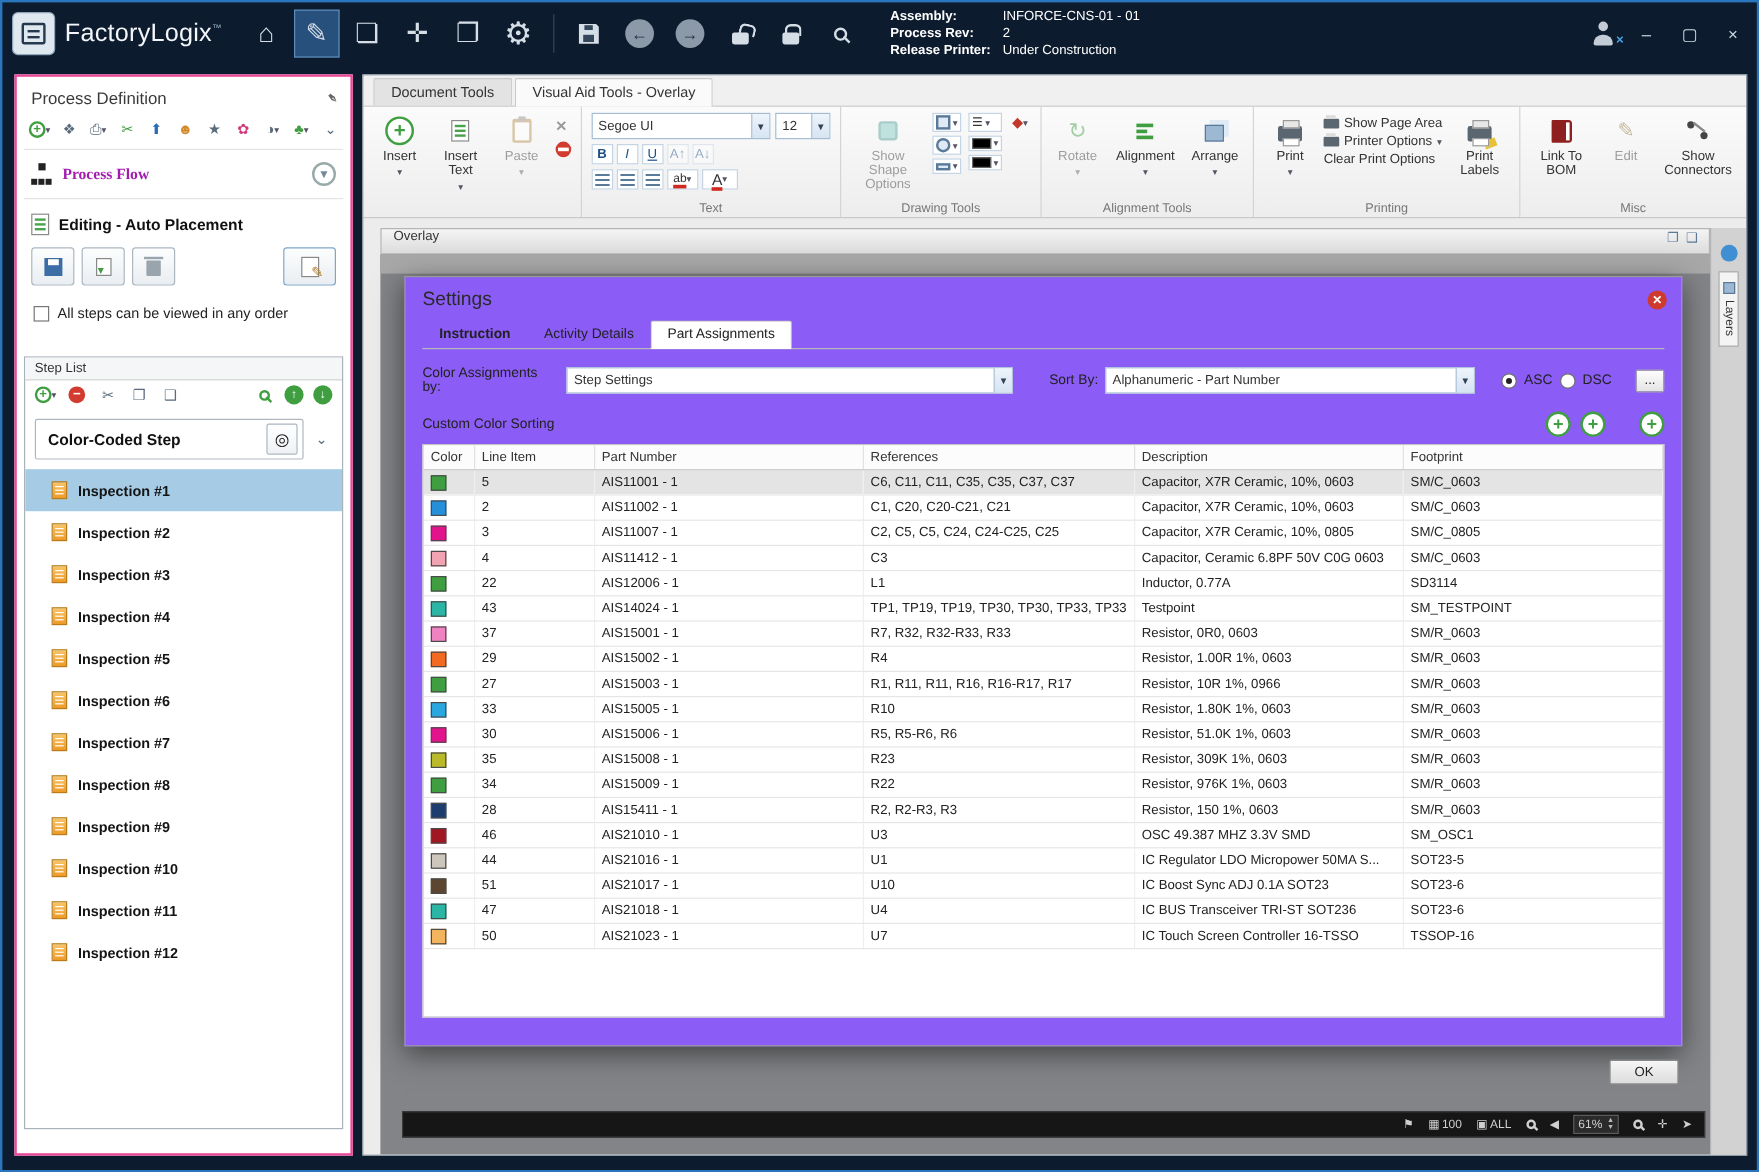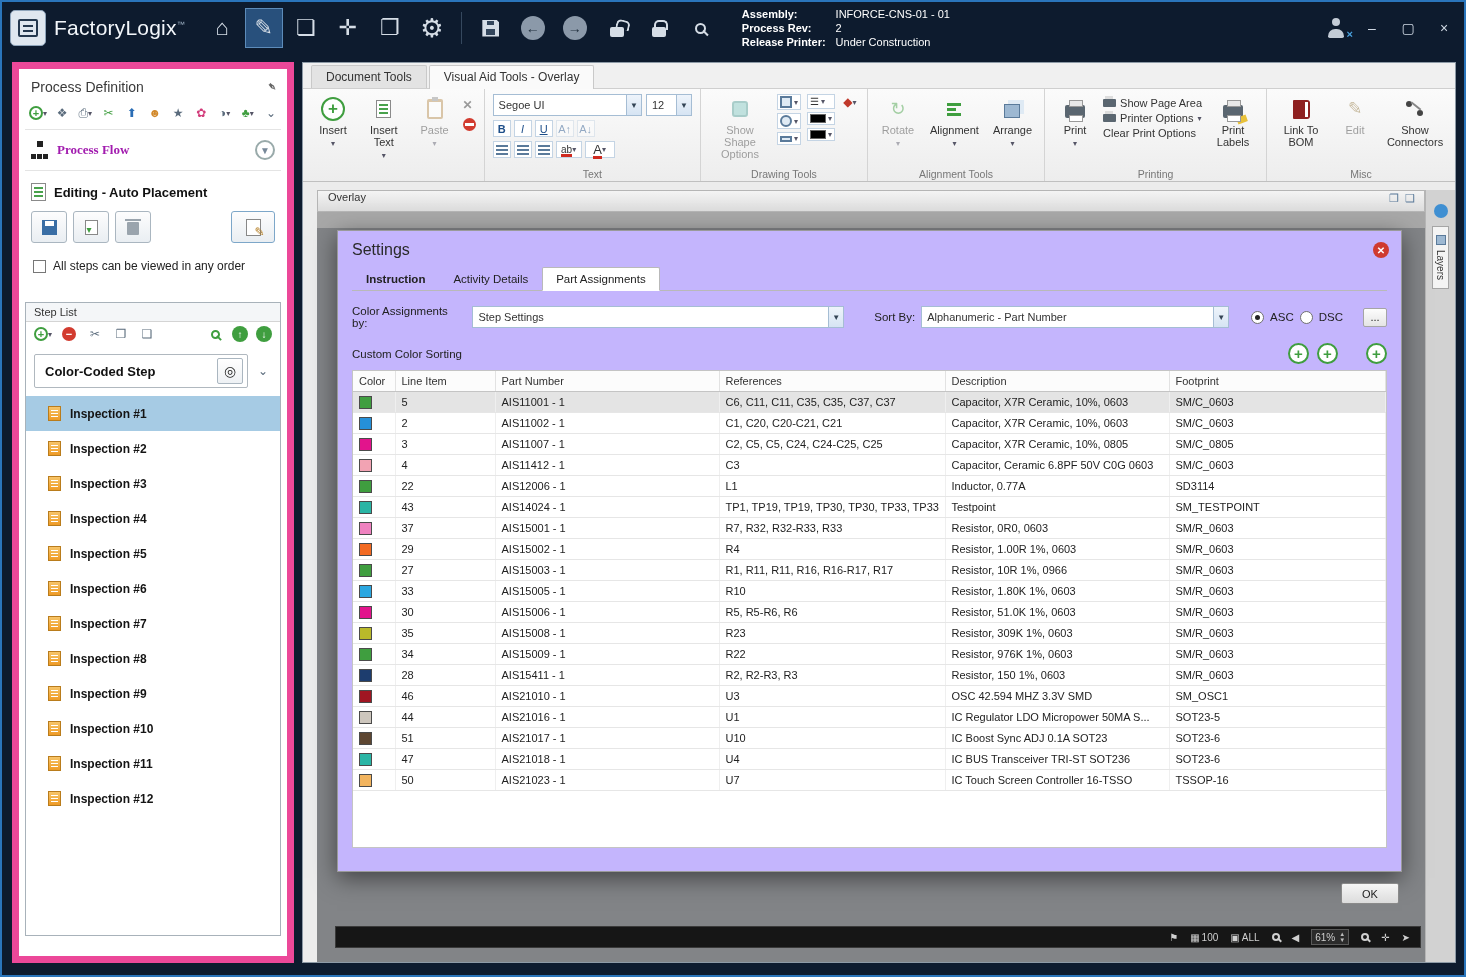--- a/index.html
+++ b/index.html
@@ -40,21 +40,21 @@
   .person { width:20px; height:20px; position:relative; }
   .person::before { content:""; position:absolute; top:0; left:6px; width:8px; height:8px; border-radius:50%; background:#c3ccd6; }
   .person::after { content:""; position:absolute; bottom:0; left:2px; width:16px; height:9px; border-radius:8px 8px 2px 2px; background:#c3ccd6; }
   .person .x-badge { position:absolute; right:-7px; bottom:-2px; color:#4aa3e0; font-size:11px; font-weight:bold; }
   .winbtn { color:#cfd8e3; font-size:14px; width:20px; text-align:center; }
 
   
   .body-row { flex:1; display:flex; padding:8px 8px 12px 10px; gap:8px; min-height:0; }
 
   
-  .sidebar { width:282px; background:#fff; border:7px solid #ec4899; display:flex; flex-direction:column;
+  .sidebar { width:282px; background:#fff; border:2px solid #ec4899; display:flex; flex-direction:column;
              padding:6px 6px 20px 6px; min-height:0; }
   .sb-title-row { display:flex; align-items:center; padding:4px 4px 6px 6px; }
   .sb-title { font-size:14px; color:#3a3a3a; flex:1; }
   .pin-ico { color:#666; font-size:12px; transform:rotate(45deg); }
   .sb-toolbar { display:flex; align-items:center; gap:7px; padding:4px 2px 8px 4px; border-bottom:1px solid #e4e4e4; }
   .mini-ico { width:18px; height:16px; display:flex; align-items:center; justify-content:center;
               font-size:12px; color:#5a6b7c; }
   .g-plus { width:14px; height:14px; border-radius:50%; border:2px solid #3f9e3f; color:#3f9e3f;
             font-size:11px; font-weight:bold; display:flex; align-items:center; justify-content:center; line-height:0;}
   .dd { font-size:8px; color:#556; }
@@ -194,21 +194,21 @@
   .mag-dark { width:8px; height:8px; border:2px solid #cfcfcf; border-radius:50%; position:relative; }
   .mag-dark::after { content:""; position:absolute; width:5px; height:2px; background:#cfcfcf; bottom:-2px; right:-4px; transform:rotate(45deg); }
   .zoom-box { background:#2b2b2b; border:1px solid #5a5a5a; padding:1px 3px; display:flex; align-items:center; gap:4px; }
   .stepper { display:flex; flex-direction:column; font-size:6px; line-height:6px; color:#bbb; }
 
   .ok-btn { position:absolute; right:26px; bottom:58px; width:58px; height:21px; border:1px solid #8a8a8a;
             background:linear-gradient(#f6f6f6,#dcdcdc); border-radius:2px; font-size:11px; color:#222;
             display:flex; align-items:center; justify-content:center; }
 
   
-  .dialog { position:absolute; top:18px; left:20px; width:1065px; height:642px; background:#c4b5fd;
+  .dialog { position:absolute; top:18px; left:20px; width:1065px; height:642px; background:#8b5cf6;
             border:1px solid #9a9a9a; box-shadow:0 6px 22px rgba(0,0,0,.5); display:flex; flex-direction:column; }
   .dlg-head { display:flex; align-items:center; padding:10px 12px 2px 14px; }
   .dlg-title { font-size:16px; color:#2a2a2a; flex:1; }
   .dlg-close { width:16px; height:16px; border-radius:50%; background:#cf3a2f; color:#fff; font-size:10px;
                display:flex; align-items:center; justify-content:center; font-weight:bold; }
   .dlg-tabs { display:flex; margin:6px 14px 0 14px; border-bottom:1px solid #b9b9b9; }
   .dtab { font-size:11.5px; color:#222; padding:5px 13px; border:1px solid transparent; margin-bottom:-1px; }
   .dtab:first-child { font-weight:bold; }
   .dtab.active { background:#fff; border-color:#b9b9b9; border-bottom-color:#fff; border-radius:2px 2px 0 0; }
   .dlg-controls { display:flex; align-items:center; margin:14px 14px 0 14px; font-size:11.5px; color:#222; gap:6px; }
@@ -795,21 +795,21 @@
                           <td>AIS15411 - 1</td>
                           <td>R2, R2-R3, R3</td>
                           <td>Resistor, 150 1%, 0603</td>
                           <td>SM/R_0603</td>
                         </tr>
                         <tr>
                           <td><span class="swatch" style="background: rgb(160, 22, 34);"></span></td>
                           <td>46</td>
                           <td>AIS21010 - 1</td>
                           <td>U3</td>
-                          <td>OSC 42.594 MHZ 3.3V SMD</td>
+                          <td>OSC 49.387 MHZ 3.3V SMD</td>
                           <td>SM_OSC1</td>
                         </tr>
                         <tr>
                           <td><span class="swatch" style="background: rgb(205, 198, 189);"></span></td>
                           <td>44</td>
                           <td>AIS21016 - 1</td>
                           <td>U1</td>
                           <td>IC Regulator LDO Micropower 50MA S...</td>
                           <td>SOT23-5</td>
                         </tr>

